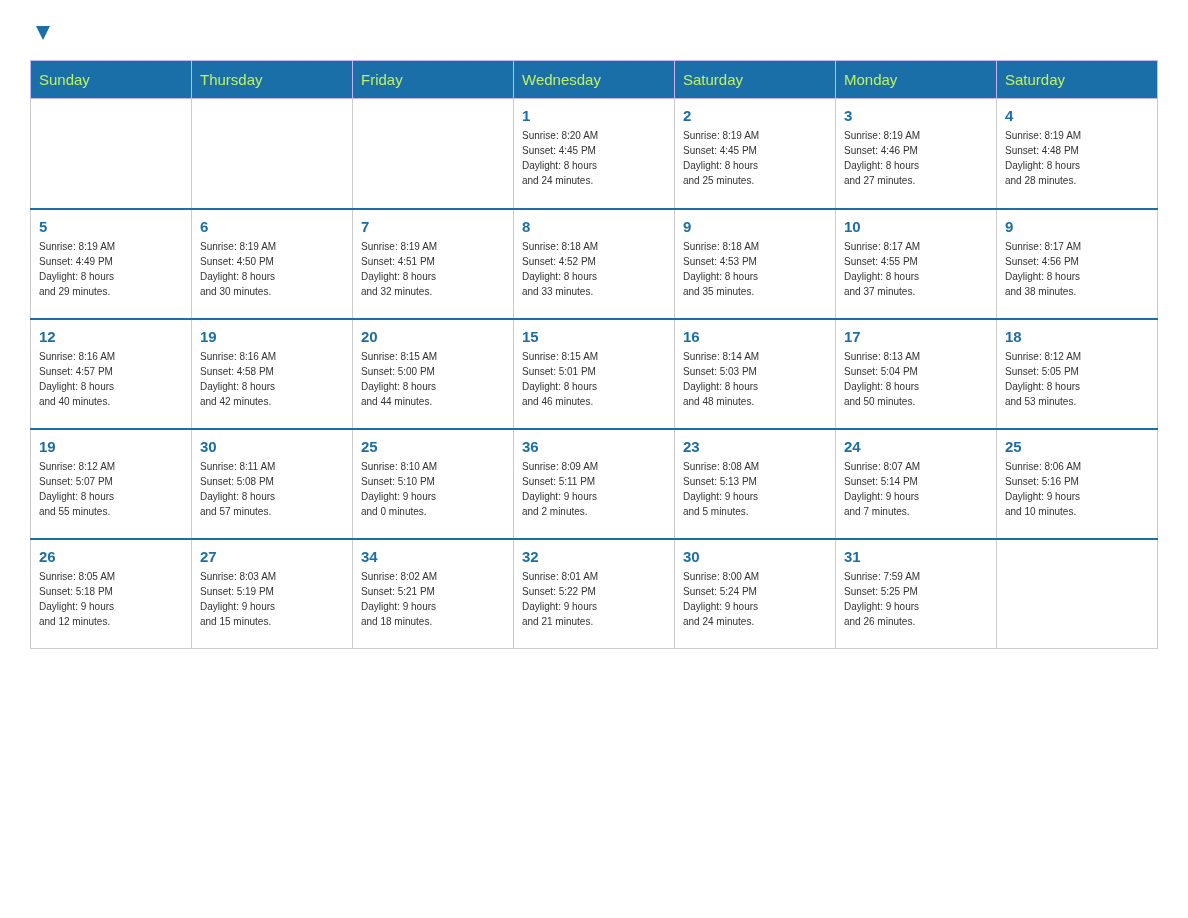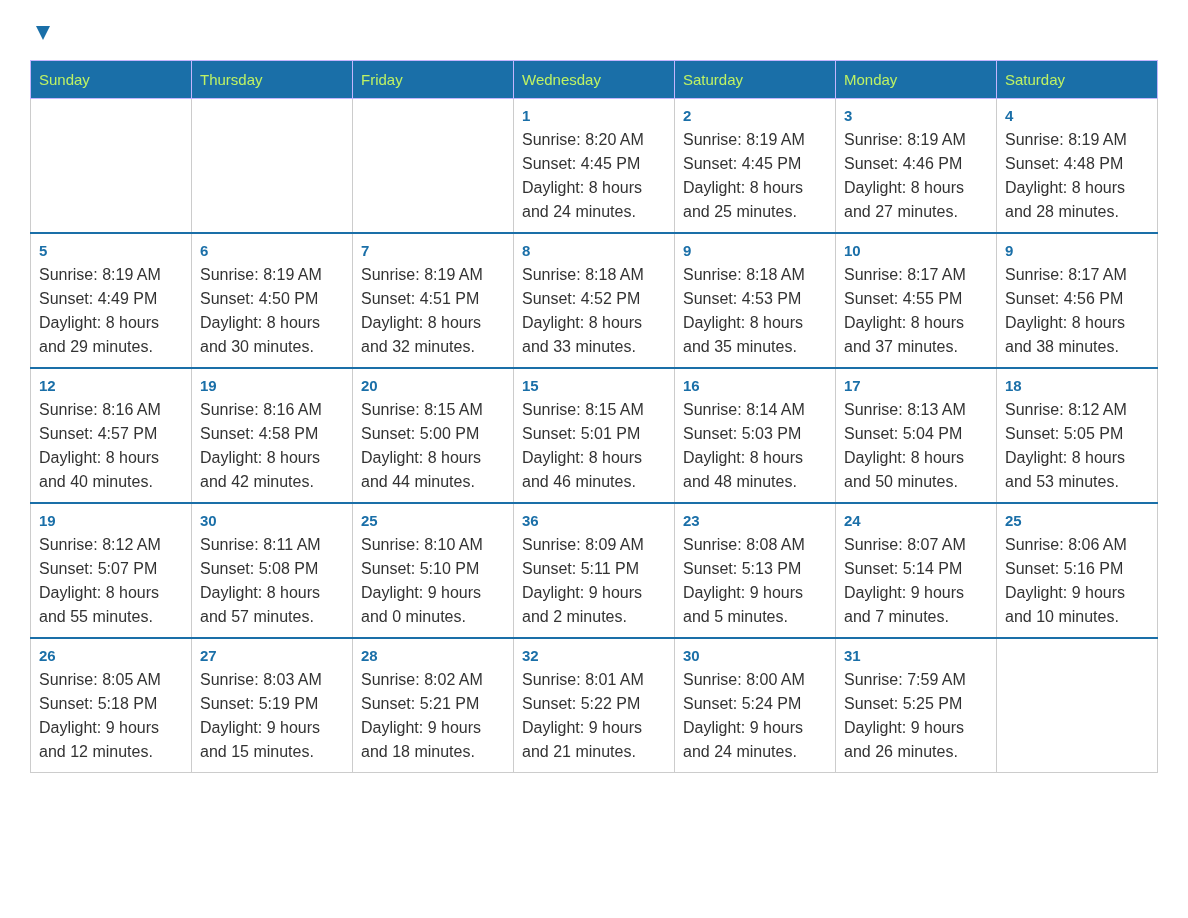--- a/index.html
+++ b/index.html
@@ -71,21 +71,21 @@
       background: #fff;
     }
     .day-number {
       font-size: 15px;
       font-weight: bold;
       color: #1a6fa8;
       margin-bottom: 4px;
       display: block;
     }
     .day-info {
-      font-size: 16px;
+      font-size: 10px;
       color: #333;
       line-height: 1.5;
     }
     tbody tr:not(:last-child) td {
       border-bottom: 2px solid #1a6fa8;
     }
   </style>
 </head>
 <body>
 
@@ -236,21 +236,21 @@
       <tr>
         <td>
           <span class="day-number">26</span>
           <div class="day-info">Sunrise: 8:05 AM<br>Sunset: 5:18 PM<br>Daylight: 9 hours<br>and 12 minutes.</div>
         </td>
         <td>
           <span class="day-number">27</span>
           <div class="day-info">Sunrise: 8:03 AM<br>Sunset: 5:19 PM<br>Daylight: 9 hours<br>and 15 minutes.</div>
         </td>
         <td>
-          <span class="day-number">28</span>
+          <span class="day-number">34</span>
           <div class="day-info">Sunrise: 8:02 AM<br>Sunset: 5:21 PM<br>Daylight: 9 hours<br>and 18 minutes.</div>
         </td>
         <td>
           <span class="day-number">32</span>
           <div class="day-info">Sunrise: 8:01 AM<br>Sunset: 5:22 PM<br>Daylight: 9 hours<br>and 21 minutes.</div>
         </td>
         <td>
           <span class="day-number">30</span>
           <div class="day-info">Sunrise: 8:00 AM<br>Sunset: 5:24 PM<br>Daylight: 9 hours<br>and 24 minutes.</div>
         </td>

